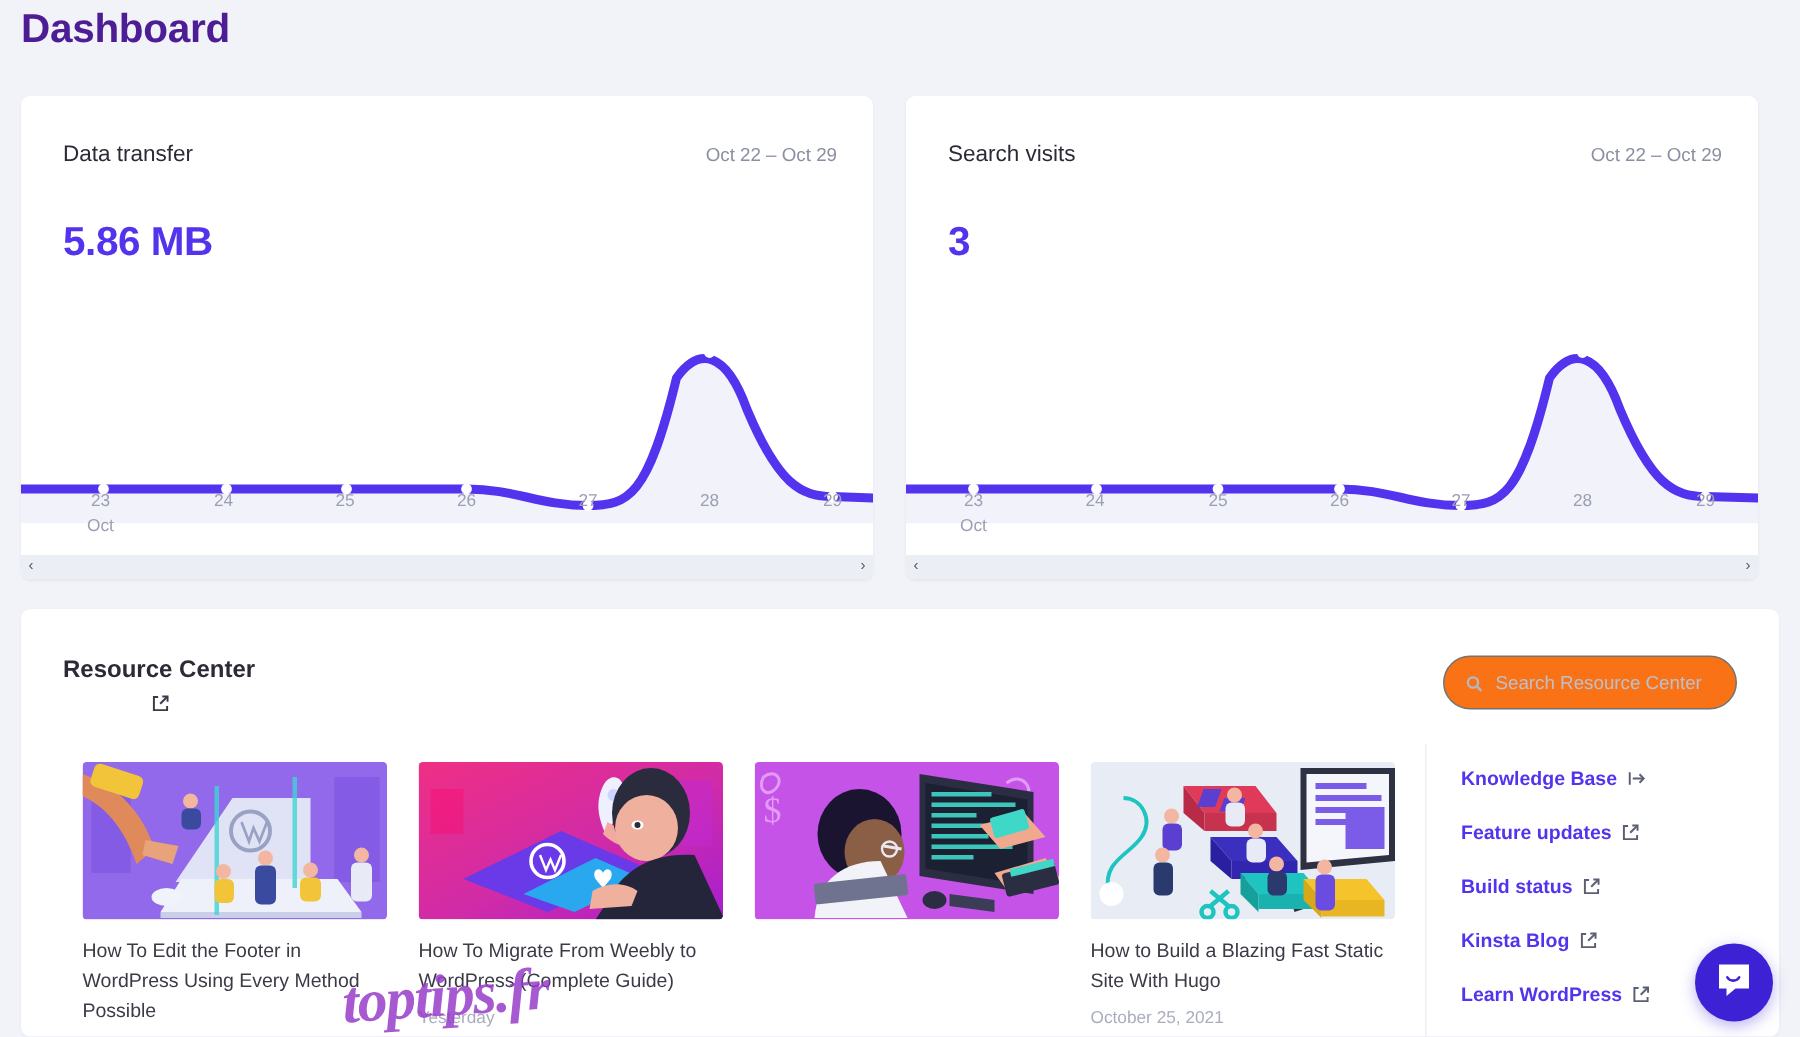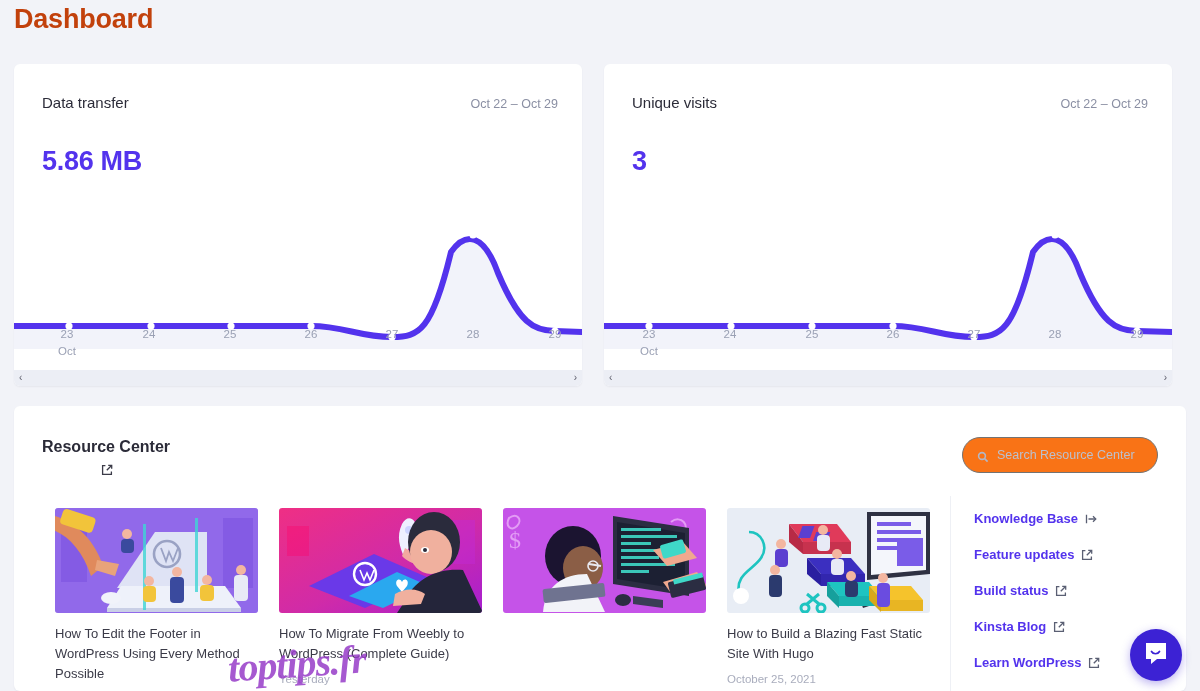--- a/index.html
+++ b/index.html
@@ -7,21 +7,21 @@
     width: 1200px; height: 691px;
     background: #f2f3f8;
     font-family: "Liberation Sans", sans-serif;
     overflow: hidden;
   }
   .page { position: relative; width: 1200px; height: 691px; }
 
   
   .page-title {
     position: absolute; left: 14px; top: 4px;
-    font-size: 27px; font-weight: 700; color: #c2410c;
+    font-size: 27px; font-weight: 700; color: #4c1d95;
     letter-spacing: -0.2px;
   }
 
   
   .cards-row {
     position: absolute; left: 14px; top: 64px;
     width: 1172px; height: 322px;
     display: flex; gap: 22px;
   }
   .stat-card {
@@ -199,21 +199,21 @@
       </div>
 
       <div class="hscroll">
         <span class="arrow">‹</span>
         <span class="arrow">›</span>
       </div>
     </div>
 
     <div class="stat-card">
       <div class="stat-head">
-        <span class="stat-title">Unique visits</span>
+        <span class="stat-title">Search visits</span>
         <span class="stat-range">Oct 22 – Oct 29</span>
       </div>
       <div class="stat-value">3</div>
 
       <div class="chart-wrap">
         <svg viewBox="0 0 568 160" preserveAspectRatio="none" aria-hidden="true">
           <path d="M0,137 L45,137 L127,137 L208,137 L289,137 C322,137 337,148 370,148 C397,148 410,142 429,63 C444,42 462,45 476,84 C497,134 512,142 533,142 L568,143 L568,160 L0,160 Z" fill="#f2f3fa" stroke="none"></path>
           <path d="M0,137 L45,137 L127,137 L208,137 L289,137 C322,137 337,148 370,148 C397,148 410,142 429,63 C444,42 462,45 476,84 C497,134 512,142 533,142 L568,143" fill="none" stroke="#5333ed" stroke-width="6" stroke-linecap="round" stroke-linejoin="round"></path>
           <circle cx="45" cy="137" r="3.6" fill="#ffffff"></circle>
           <circle cx="127" cy="137" r="3.6" fill="#ffffff"></circle>

